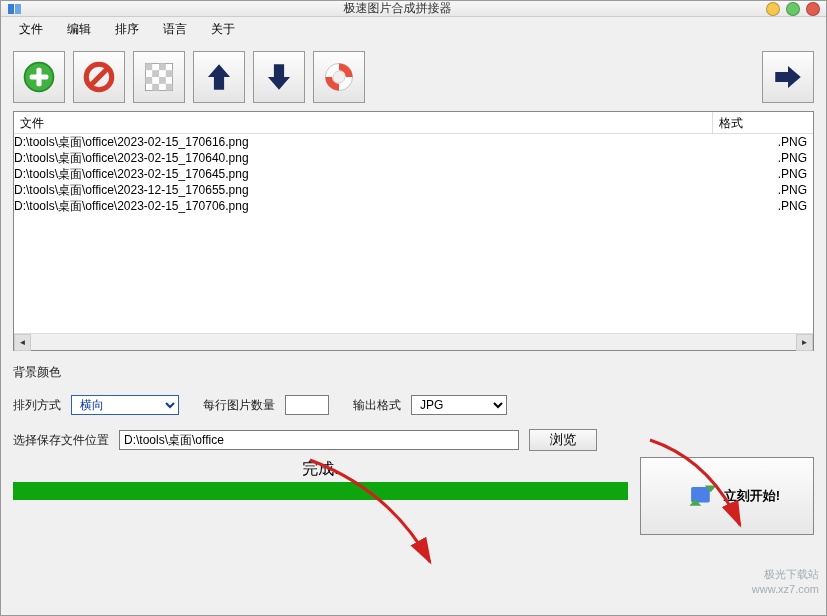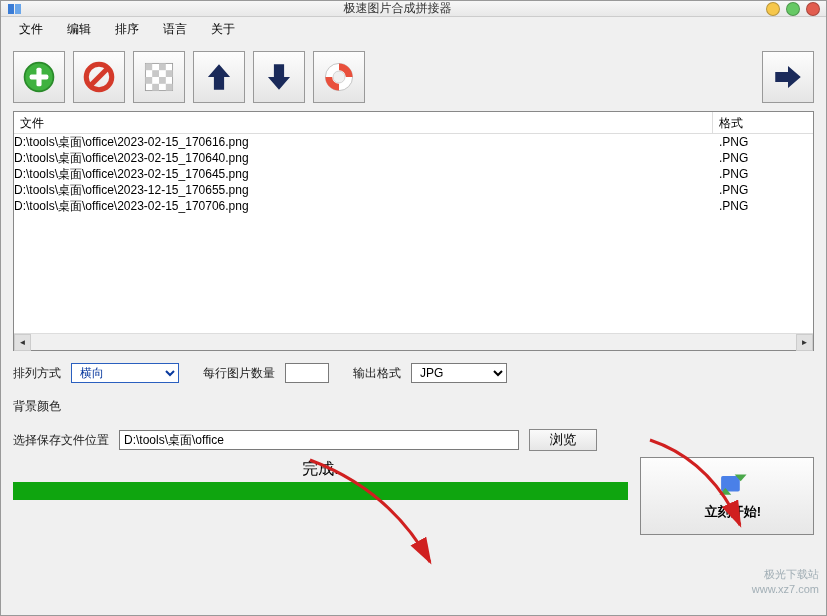--- a/index.html
+++ b/index.html
@@ -19,40 +19,40 @@
 .tool-btn { width: 52px; height: 52px; border: 1px solid #999; background: linear-gradient(#fdfdfd,#e5e5e5); display: flex; align-items: center; justify-content: center; cursor: pointer; }
 .tool-btn svg { width: 34px; height: 34px; }
 .spacer-flex { flex: 1; }
 .file-list-wrap { margin: 0 12px; border: 1px solid #888; background: #fff; height: 240px; display: flex; flex-direction: column; }
 .file-header { display: flex; height: 22px; background: #fff; border-bottom: 1px solid #ddd; }
 .col-file { flex: 1; padding: 3px 6px; border-right: 1px solid #ddd; }
 .col-format { width: 100px; padding: 3px 6px; }
 .file-rows { flex: 1; overflow: auto; }
 .file-row { display: flex; height: 16px; line-height: 16px; }
 .file-row .fc { flex: 1; padding: 0 0; white-space: nowrap; overflow: hidden; }
-.file-row .ff { width: 100px; padding: 0 6px; }
+.file-row .ff { width: 100px; padding: 0 6px; text-align: right; }
 .scrollbar-bottom { height: 17px; background: #f0f0f0; display: flex; align-items: center; border-top: 1px solid #ddd; }
 .sb-arrow { width: 17px; height: 17px; background: #e1e1e1; border: 1px solid #ccc; display: flex; align-items: center; justify-content: center; font-size: 8px; color: #333; }
 .sb-track { flex: 1; }
 .controls { padding: 12px 12px 6px 12px; display: flex; flex-direction: column; gap: 14px; }
 .row { display: flex; align-items: center; gap: 10px; }
 .label { color: #222; }
 select, input[type=text] { border: 1px solid #7a7a7a; background: #fff; height: 20px; font-size: 12px; padding: 0 4px; }
 .select-arrange { width: 108px; color: #0a3a9e; border: 1px solid #2a5fbf; }
 .qty-input { width: 44px; }
 .select-format { width: 96px; }
 .bg-color-row { height: 18px; }
 .path-row { align-items: center; }
 .path-input { width: 400px; }
 .browse-btn { width: 68px; height: 22px; border: 1px solid #888; background: linear-gradient(#fafafa,#e6e6e6); cursor: pointer; text-align: center; }
 .bottom-area { display: flex; align-items: stretch; padding: 0 12px 12px 12px; gap: 12px; }
 .progress-col { flex: 1; display: flex; flex-direction: column; }
 .progress-label { text-align: center; font-size: 16px; padding: 2px 0; }
 .progress-bar { height: 18px; background: #0fa50f; width: 100%; }
-.start-btn { width: 174px; height: 78px; border: 1px solid #888; background: linear-gradient(#fdfdfd,#e7e7e7); display: flex; flex-direction: column; align-items: center; justify-content: center; gap: 4px; cursor: pointer; position: relative; padding-left: 12px; }
+.start-btn { width: 174px; height: 78px; border: 1px solid #888; background: linear-gradient(#fdfdfd,#e7e7e7); display: flex; flex-direction: row; align-items: center; justify-content: center; gap: 4px; cursor: pointer; position: relative; padding-left: 12px; }
 .start-btn .icon-box { width: 34px; height: 28px; }
 .start-btn .btn-text { font-weight: bold; font-size: 13px; }
 .arrow-annot { position: absolute; pointer-events: none; }
 .watermark { position: absolute; right: 8px; bottom: 20px; font-size: 11px; color: rgba(120,140,150,.65); text-align: right; line-height: 1.3; pointer-events: none; }
 </style>
 </head>
 <body>
 
 <div class="window">
 
@@ -162,34 +162,34 @@
         </div>
     </div>
     <div class="scrollbar-bottom">
       <div class="sb-arrow">◄</div>
       <div class="sb-track"></div>
       <div class="sb-arrow">►</div>
     </div>
   </div>
 
   <div class="controls">
+    <div class="row bg-color-row">
+      <span class="label">背景颜色</span>
+    </div>
     <div class="row">
       <span class="label">排列方式</span>
       <select class="select-arrange">
         <option>横向</option>
       </select>
       <span class="label" style="margin-left:14px">每行图片数量</span>
       <input type="text" class="qty-input" value="" style="">
       <span class="label" style="margin-left:14px">输出格式</span>
       <select class="select-format">
         <option>JPG</option>
       </select>
-    </div>
-    <div class="row bg-color-row">
-      <span class="label">背景颜色</span>
     </div>
     <div class="row path-row">
       <span class="label">选择保存文件位置</span>
       <input type="text" class="path-input" value="D:\tools\桌面\office" style="">
       <button class="browse-btn">浏览</button>
     </div>
   </div>
 
   <div class="bottom-area">
     <div class="progress-col">

